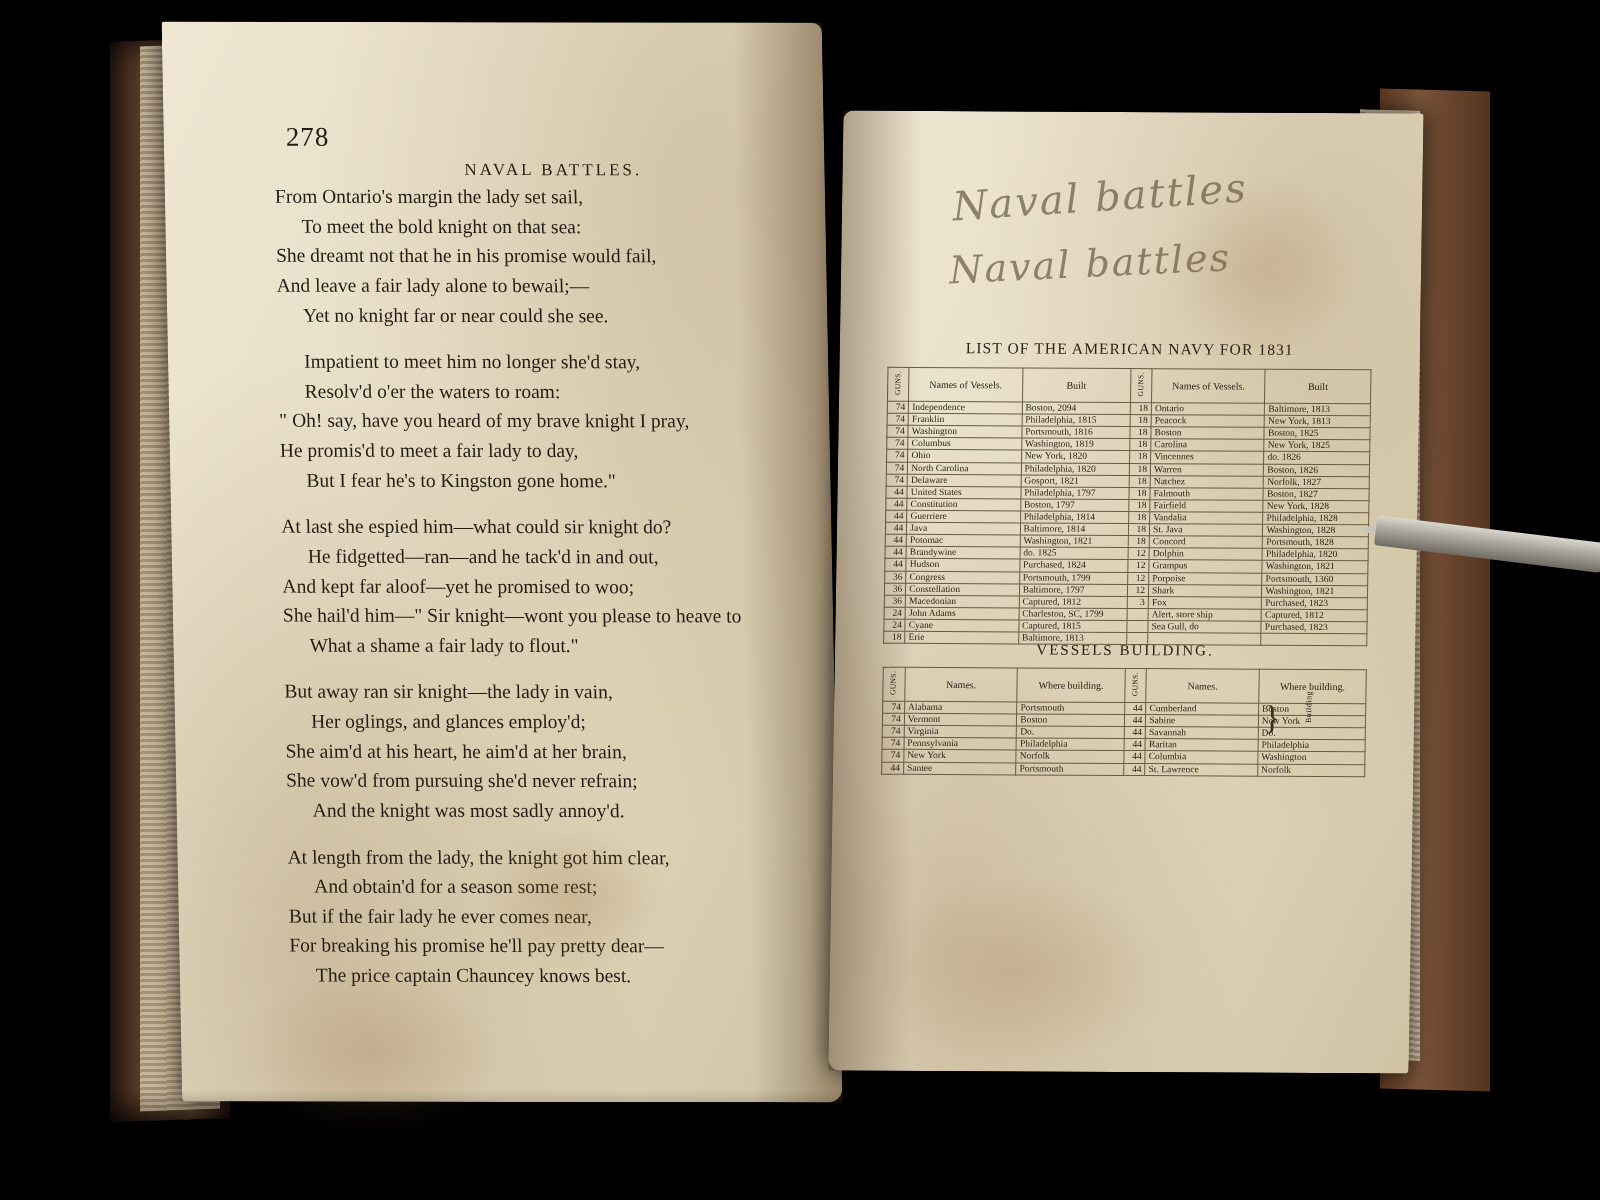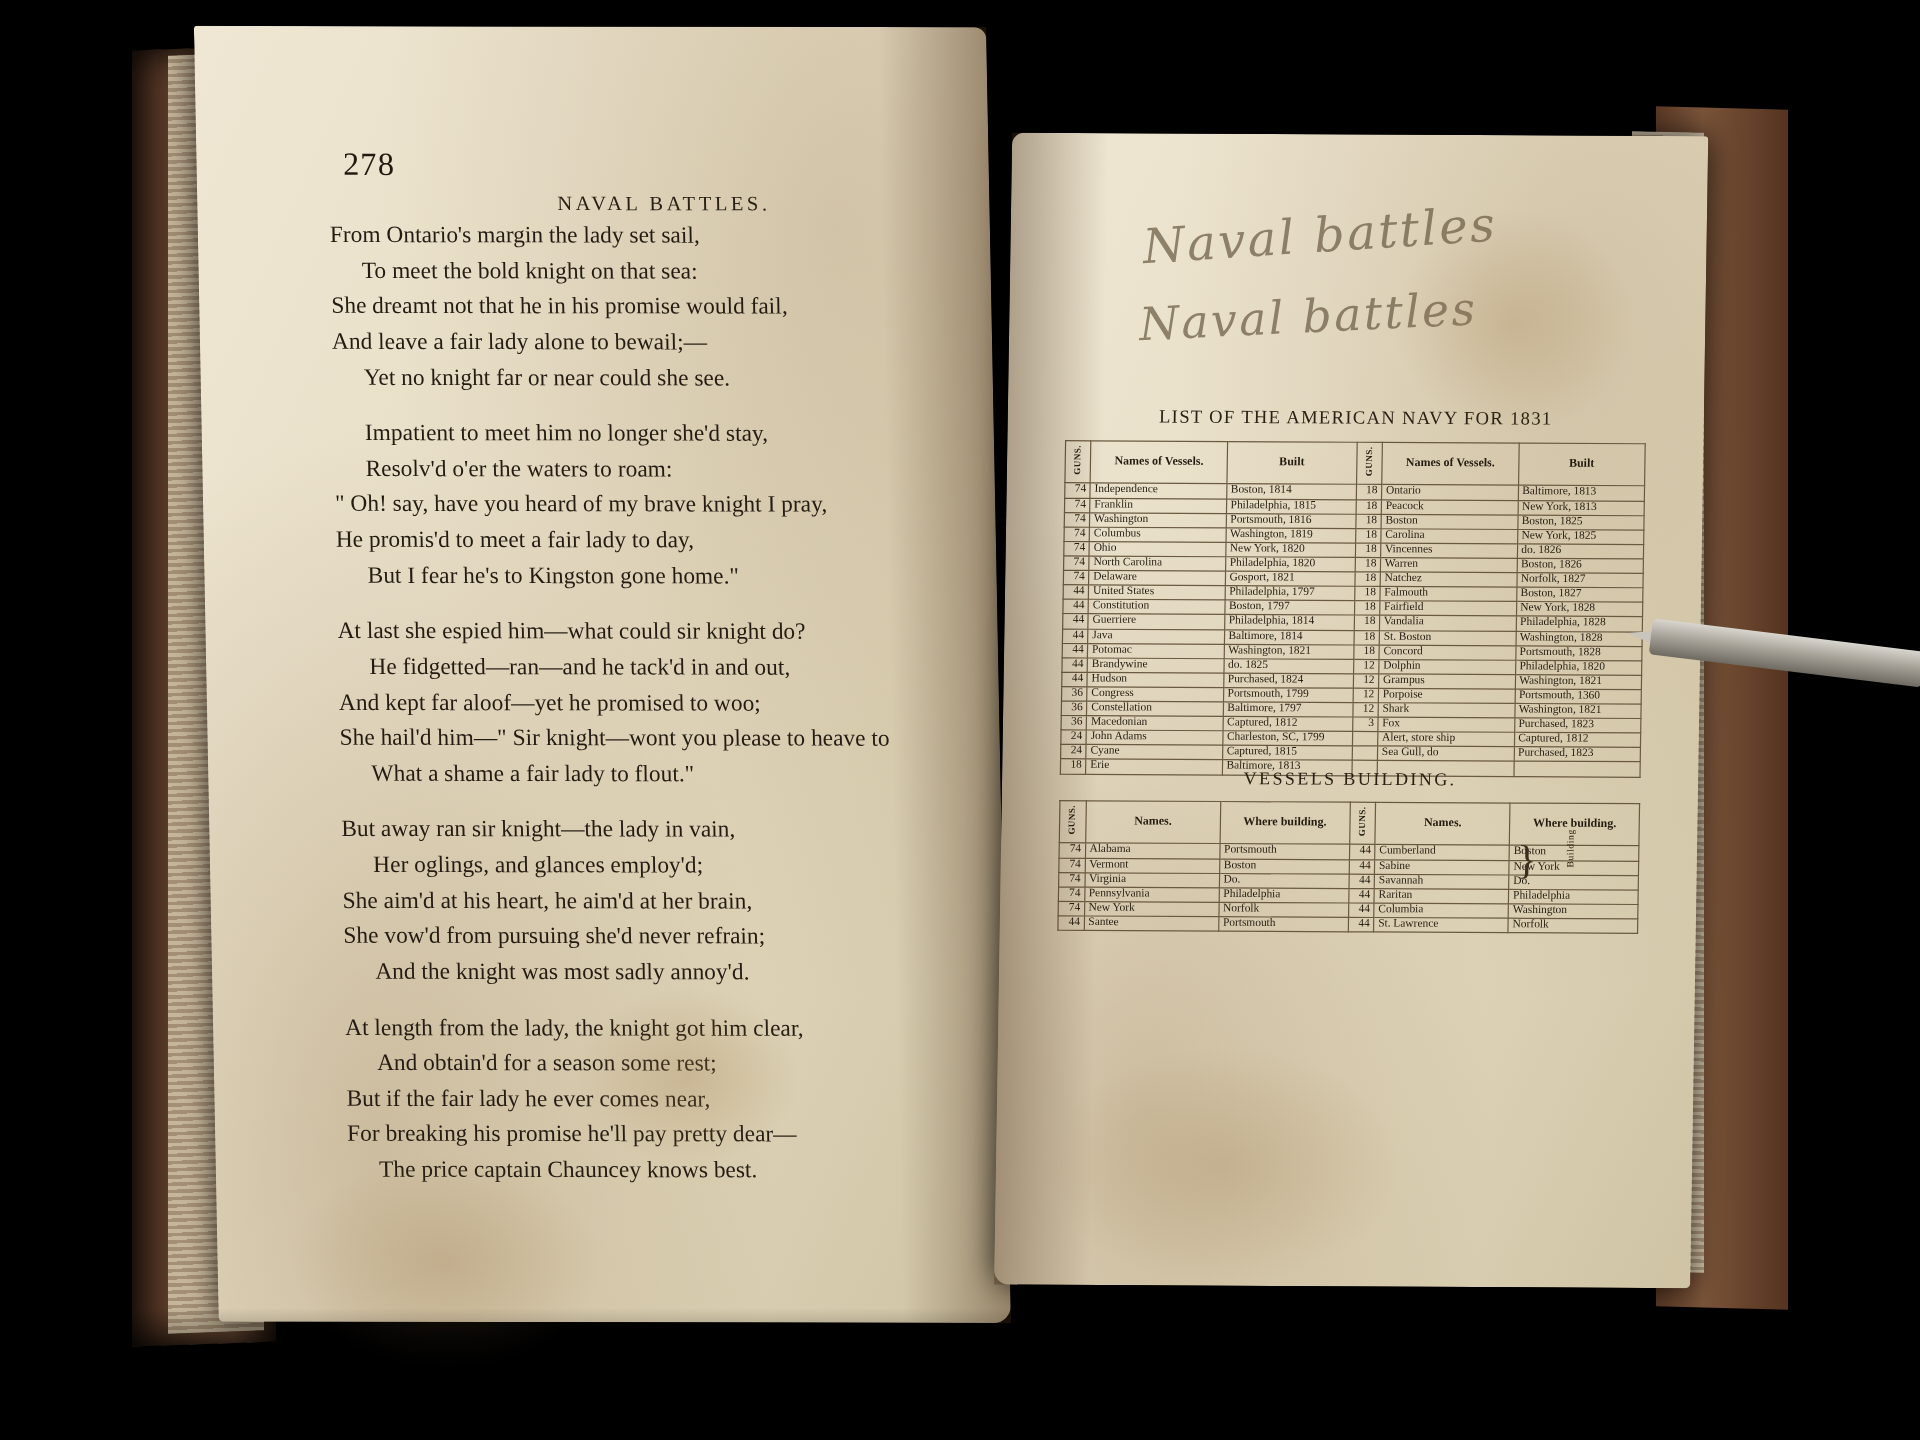--- a/index.html
+++ b/index.html
@@ -97,21 +97,21 @@
     font-size:15px;letter-spacing:2px;color:#2a2114;
   }
   table.navy{
     position:absolute;border-collapse:collapse;color:#241c10;
     font-family:"Liberation Serif",serif;
   }
   table.navy td,table.navy th{
     border:1px solid #6a5a42;padding:0 3px;font-weight:normal;
     font-size:9.5px;line-height:1.17;white-space:nowrap;
   }
-  table.navy th{font-size:10px;text-align:center;padding:2px 3px;font-weight:bold;}
+  table.navy th{font-size:10px;text-align:center;padding:2px 3px;}
   .guns-col{width:16px;text-align:right;font-size:8px;}
   .guns-head{
     writing-mode:vertical-rl;transform:rotate(180deg);
     font-size:7.5px;letter-spacing:.4px;padding:1px 0;
   }
   #navy-table{left:48px;top:256px;width:484px;}
   #building-table{left:48px;top:556px;width:484px;}
   .nm{width:118px;}
   .bt{width:108px;}
   .brace{
@@ -218,21 +218,21 @@
             <th class="bt">Built</th>
             <th class="guns-col"><span class="guns-head">GUNS.</span></th>
             <th class="nm">Names of Vessels.</th>
             <th class="bt">Built</th>
           </tr>
         </thead>
         <tbody id="navy-body">
             <tr>
               <td class="guns-col">74</td>
               <td class="nm">Independence</td>
-              <td class="bt">Boston, 1814</td>
+              <td class="bt">Boston, 2094</td>
               <td class="guns-col">18</td>
               <td class="nm">Ontario</td>
               <td class="bt">Baltimore, 1813</td>
             </tr>
             <tr>
               <td class="guns-col">74</td>
               <td class="nm">Franklin</td>
               <td class="bt">Philadelphia, 1815</td>
               <td class="guns-col">18</td>
               <td class="nm">Peacock</td>
@@ -300,21 +300,21 @@
               <td class="bt">Philadelphia, 1814</td>
               <td class="guns-col">18</td>
               <td class="nm">Vandalia</td>
               <td class="bt">Philadelphia, 1828</td>
             </tr>
             <tr>
               <td class="guns-col">44</td>
               <td class="nm">Java</td>
               <td class="bt">Baltimore, 1814</td>
               <td class="guns-col">18</td>
-              <td class="nm">St. Boston</td>
+              <td class="nm">St. Java</td>
               <td class="bt">Washington, 1828</td>
             </tr>
             <tr>
               <td class="guns-col">44</td>
               <td class="nm">Potomac</td>
               <td class="bt">Washington, 1821</td>
               <td class="guns-col">18</td>
               <td class="nm">Concord</td>
               <td class="bt">Portsmouth, 1828</td>
             </tr>

